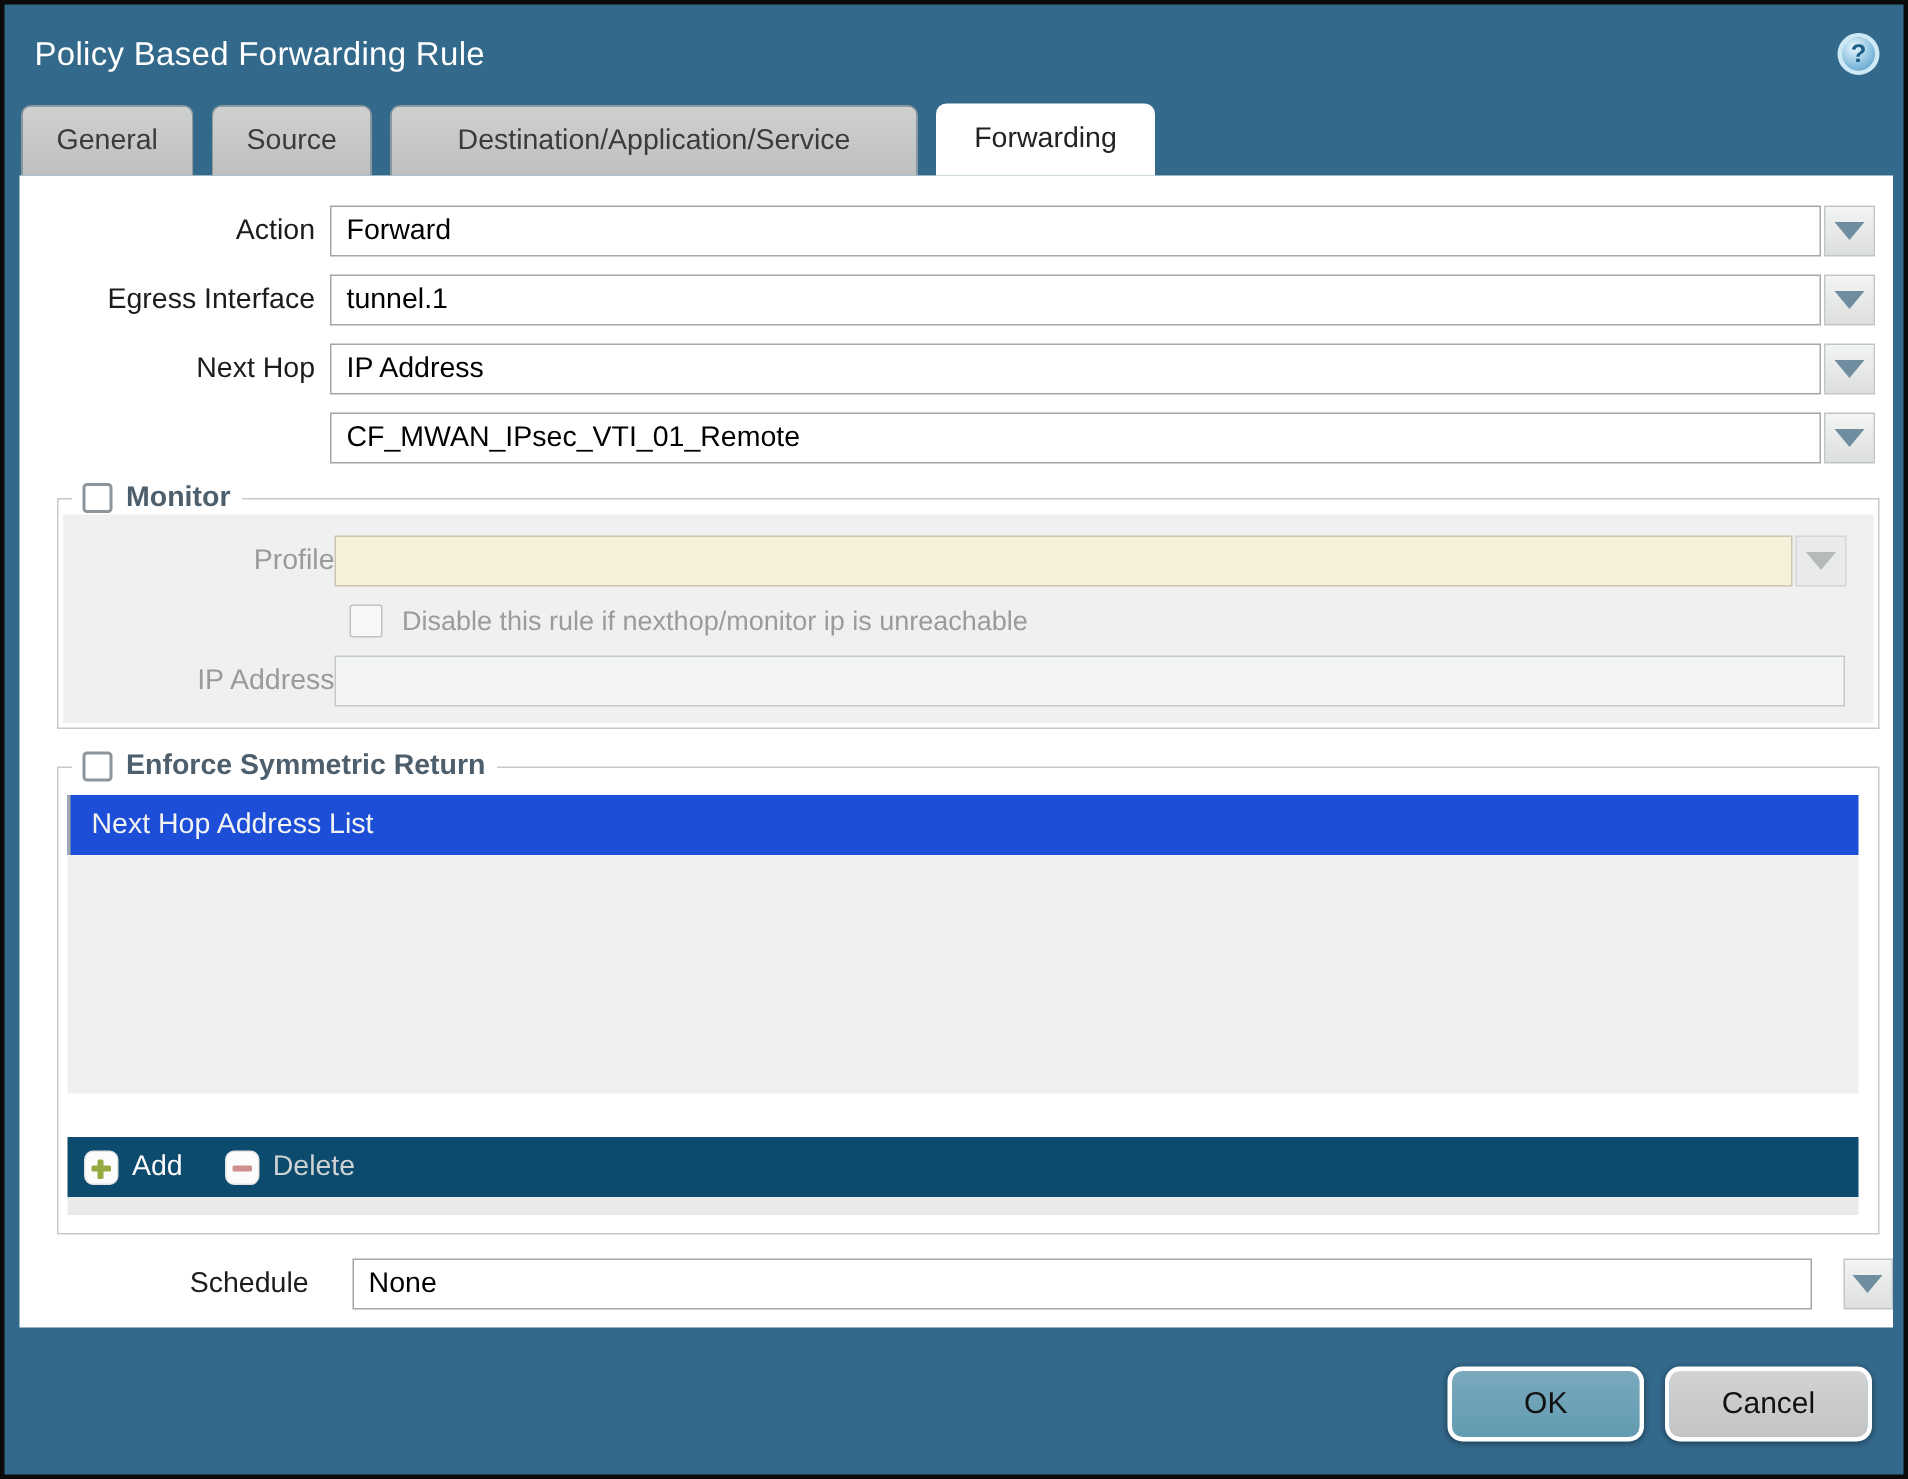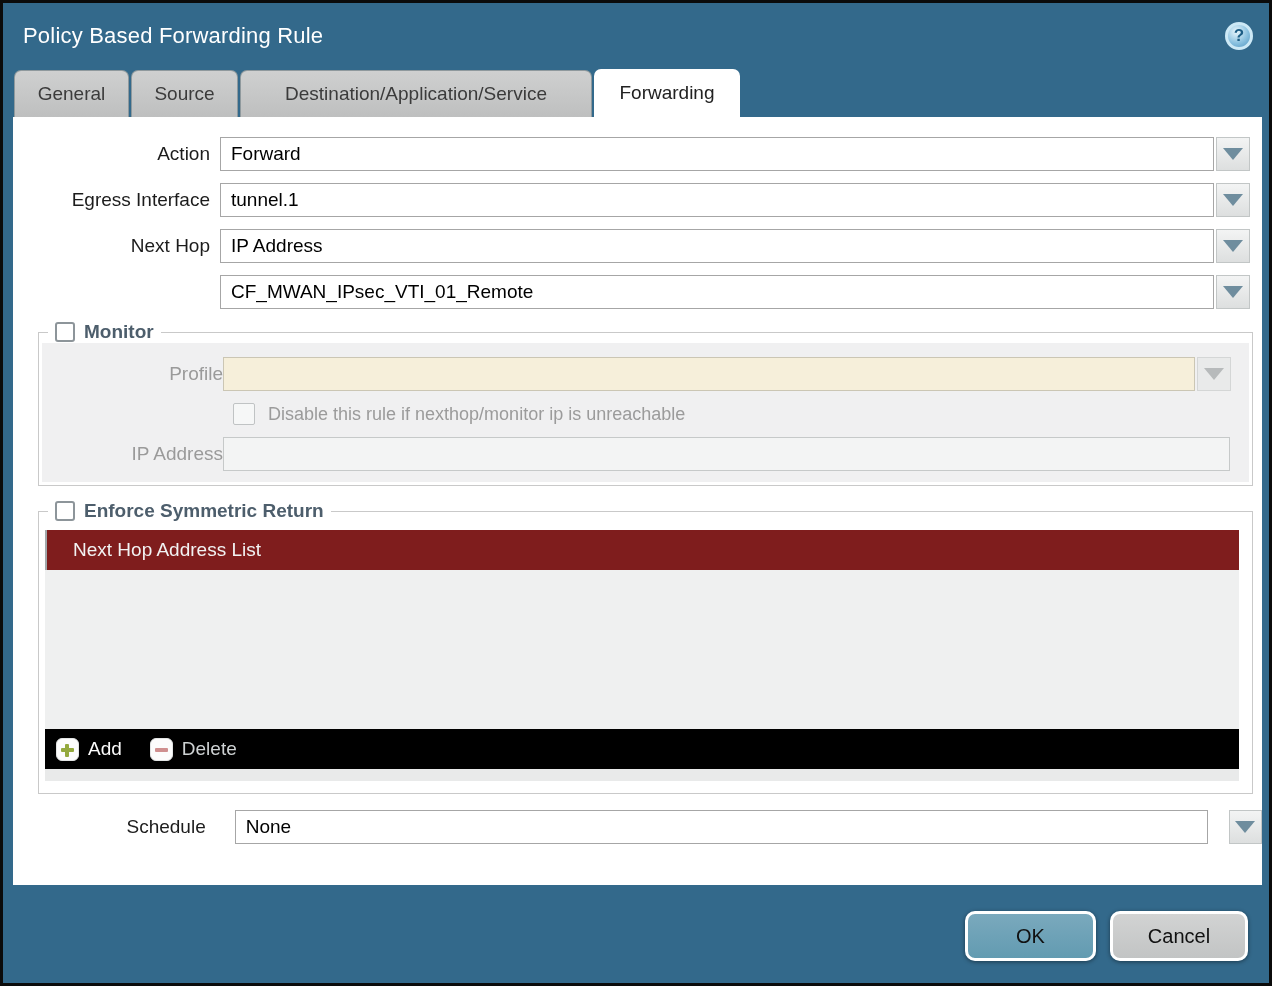--- a/index.html
+++ b/index.html
@@ -13,21 +13,21 @@
   .titlebar { height:66px; display:flex; align-items:center;
               justify-content:space-between; padding:0 16px 0 20px; }
   .title { color:#ffffff; font-size:22px; letter-spacing:.2px; }
   .help { width:28px; height:28px; border-radius:50%; cursor:pointer;
           border:3px solid #cde9f6;
           background:radial-gradient(circle at 38% 30%, #eaf7fd, #8cc2e0 55%, #4f94bf);
           color:#1c5d85; font-weight:bold; font-size:17px;
           display:flex; align-items:center; justify-content:center; }
 
   
-  .tabs { display:flex; align-items:flex-end; padding-left:11px; height:48px; gap:2px; }
+  .tabs { display:flex; align-items:flex-end; padding-left:11px; height:48px; gap:12px; }
   .tab { background:linear-gradient(#cfd0d0,#bebfbf); border:1px solid #8f999d;
          border-bottom:none; border-radius:7px 7px 0 0; height:47px;
          display:flex; align-items:center; justify-content:center;
          font-size:19px; color:#3b3b3b; cursor:pointer; }
   .tab.t0 { width:115px; } .tab.t1 { width:107px; }
   .tab.t2 { width:352px; } .tab.t3 { width:146px; }
   .tab.active { background:#ffffff; border:none; height:48px; color:#222; }
 
   
   .panel { background:#ffffff; margin:0 7px 0 10px; height:768px;
@@ -60,26 +60,26 @@
   .m-lbl { width:181px; text-align:right; 
            font-size:19px; color:#9a9a9a; }
   .field.profile { width:972px; background:#f6efda; border:1px solid #cbc6b4; }
   .field.ipaddr  { width:1007px; background:#f3f4f4; border:1px solid #c6c9c9; }
   .cb-small { width:22px; height:22px; border:1px solid #c0c3c4; border-radius:2px;
               background:#f6f7f7; margin-left:191px; margin-right:13px; flex:none; }
   .m-cbl { font-size:18px; color:#9b9b9b; }
 
   fieldset.enforce { margin-top:14px; padding-bottom:0; }
   .tbl { margin:8px 10px 0 3px; }
-  .tbl-header { height:40px; background:#7f1d1d; border-left:2px solid #a2a8ab;
+  .tbl-header { height:40px; background:#1d4ed8; border-left:2px solid #a2a8ab;
                 color:#f2f3f3; font-size:19px; display:flex; align-items:center;
-                padding-left:26px; }
+                padding-left:14px; }
   .tbl-body { height:159px; background:#eff0f0; }
-  .tbl-footer { height:40px; background:#000000; display:flex; align-items:center;
-                padding-left:11px; gap:28px; }
+  .tbl-footer { height:40px; background:#0c4a6e; display:flex; align-items:center;
+                padding-left:11px; gap:28px;margin-top:29px; }
   .tbtn { display:flex; align-items:center; gap:9px; font-size:19px; cursor:pointer; }
   .tbtn.add { color:#fbfbfb; }
   .tbtn.del { color:#ced2d3; cursor:default; }
   .mini { width:23px; height:23px; background:#fcfcfc; border-radius:6px;
           border:1px solid #e2e4e4; position:relative; flex:none; }
   .mini.plus::before { content:""; position:absolute; left:4px; top:9px;
           width:13px; height:4px; background:#94a93e; border-radius:1px; }
   .mini.plus::after  { content:""; position:absolute; left:8px; top:5px;
           width:4px; height:13px; background:#94a93e; border-radius:1px; }
   .mini.minus::before { content:""; position:absolute; left:4px; top:9px;

